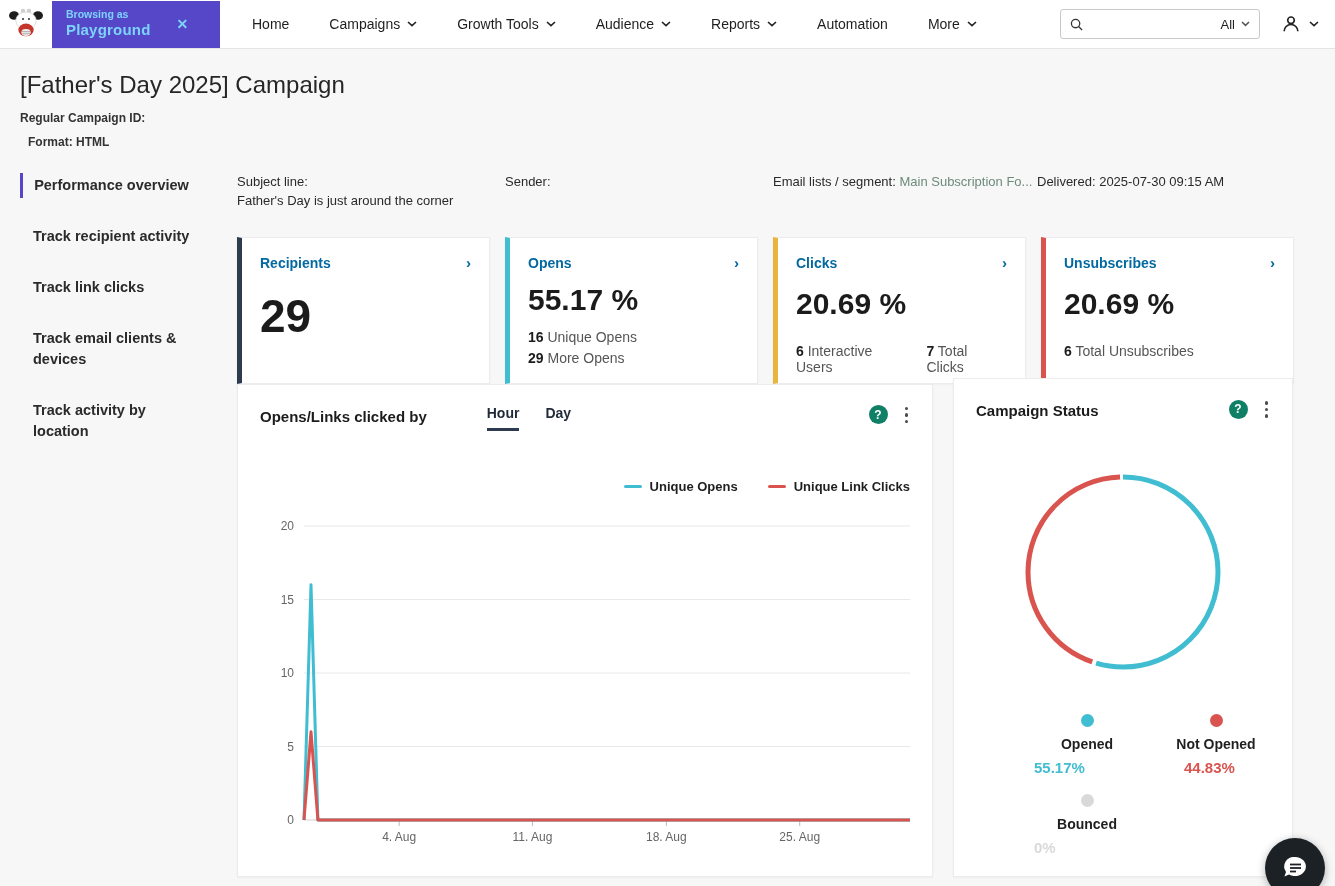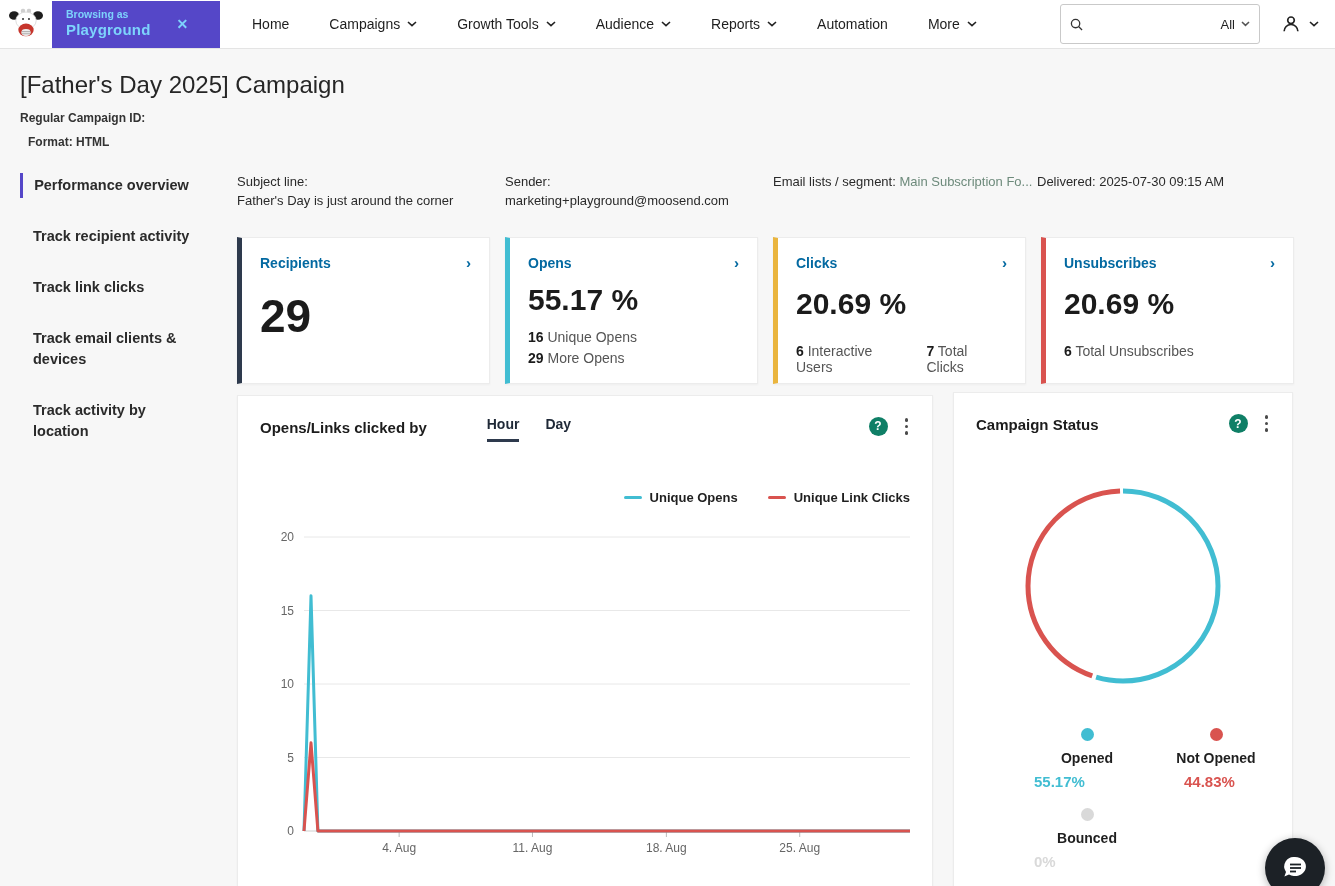--- a/index.html
+++ b/index.html
@@ -14,21 +14,21 @@
   .logo { width:52px; display:flex; justify-content:center; align-items:center; cursor:pointer; }
   .browsing-badge { background:#5547c8; color:#7dd3fc; height:47px; display:flex;
                     align-items:center; padding:0 16px 0 14px; min-width:168px; }
   .browsing-text { display:flex; flex-direction:column; line-height:1.25; }
   .browsing-label { font-size:10.5px; font-weight:700; }
   .browsing-value { font-size:15px; font-weight:700; letter-spacing:.2px; }
   .browsing-close { margin-left:26px; font-size:14px; font-weight:700; cursor:pointer; }
   .nav { display:flex; align-items:center; gap:40px; margin-left:32px; font-size:14px; color:#1e1e1e; }
   .nav-item { display:flex; align-items:center; gap:7px; cursor:pointer; white-space:nowrap; }
   .topbar-right { margin-left:auto; display:flex; align-items:center; gap:20px; padding-right:16px; }
-  .searchbox { width:200px; height:40px; border:1px solid #c9c9c9; border-radius:3px;
+  .searchbox { width:200px; height:30px; border:1px solid #c9c9c9; border-radius:3px;
                background:#fff; display:flex; align-items:center; padding:4px 9px; gap:6px; }
   .searchbox input { border:none; outline:none; flex:1; min-width:0; font-size:13px;
                      font-family:"Liberation Sans",sans-serif; }
   .search-scope { display:flex; align-items:center; gap:6px; font-size:13px; color:#222; cursor:pointer; }
   .account { display:flex; align-items:center; gap:7px; cursor:pointer; }
   
   .page-head { padding:22px 20px 0 20px; }
   .page-title { font-size:24px; font-weight:400; color:#262626; }
   .page-sub { margin-top:12px; font-size:12px; font-weight:700; color:#333; }
   .page-sub + .page-sub { margin-top:10px;margin-left:8px; }
@@ -51,21 +51,21 @@
                 color:#0369a1; cursor:pointer;justify-content:space-between; }
   .stat-title .chev { font-size:15px; font-weight:700; line-height:1; }
   .stat-value-big { font-size:46px; font-weight:800; margin-top:22px; line-height:1; color:#1b1b1b; }
   .stat-value { font-size:30px; font-weight:800; line-height:1; color:#1b1b1b; }
   .card-opens .stat-value { margin-top:14px; }
   .card-clicks .stat-value, .card-unsubs .stat-value { margin-top:18px; }
   .substats-stack { margin-top:12px; font-size:14px; color:#555; line-height:1.55; }
   .substats-row { margin-top:24px; font-size:14px; color:#555; display:flex; gap:16px; }
   .substat b { color:#1b1b1b; font-weight:700; }
   
-  .charts-row { display:flex; gap:20px; margin-top:23px; align-items:center; height:470px; }
+  .charts-row { display:flex; gap:20px; margin-top:23px; align-items:flex-end; height:470px; }
   .panel { background:#fff; border:1px solid #ececec; box-shadow:0 1px 2px rgba(0,0,0,.04); padding:20px 22px; }
   .panel-chart { width:696px; flex:0 0 696px; }
   .panel-status { width:340px; flex:0 0 340px; }
   .panel-head { display:flex; align-items:flex-start; }
   .panel-title { font-size:15px; font-weight:700; color:#1c1c1c; padding-top:3px; }
   .tabs { display:flex; gap:26px; margin-left:60px; }
   .tab { font-size:14px; font-weight:600; color:#1f2937; padding-bottom:7px;
          border-bottom:3px solid transparent; cursor:pointer; }
   .tab.active { border-bottom-color:#2e3a4d; font-weight:700; }
   .panel-icons { margin-left:auto; display:flex; align-items:center; gap:15px; }
@@ -200,21 +200,20 @@
 
   <div class="main">
 
     <div class="meta-row">
       <div>
         <div>Subject line:</div>
         <div>Father's Day is just around the corner</div>
       </div>
       <div>
         <div>Sender:</div>
-        <div>marketing+playground@moosend.com</div>
       </div>
       <div>
         <span>Email lists / segment:</span>
         <span class="meta-link">Main Subscription Fo...</span>
       </div>
       <div>
         <span>Delivered:</span>
         <span>2025-07-30 09:15 AM</span>
       </div>
     </div>

